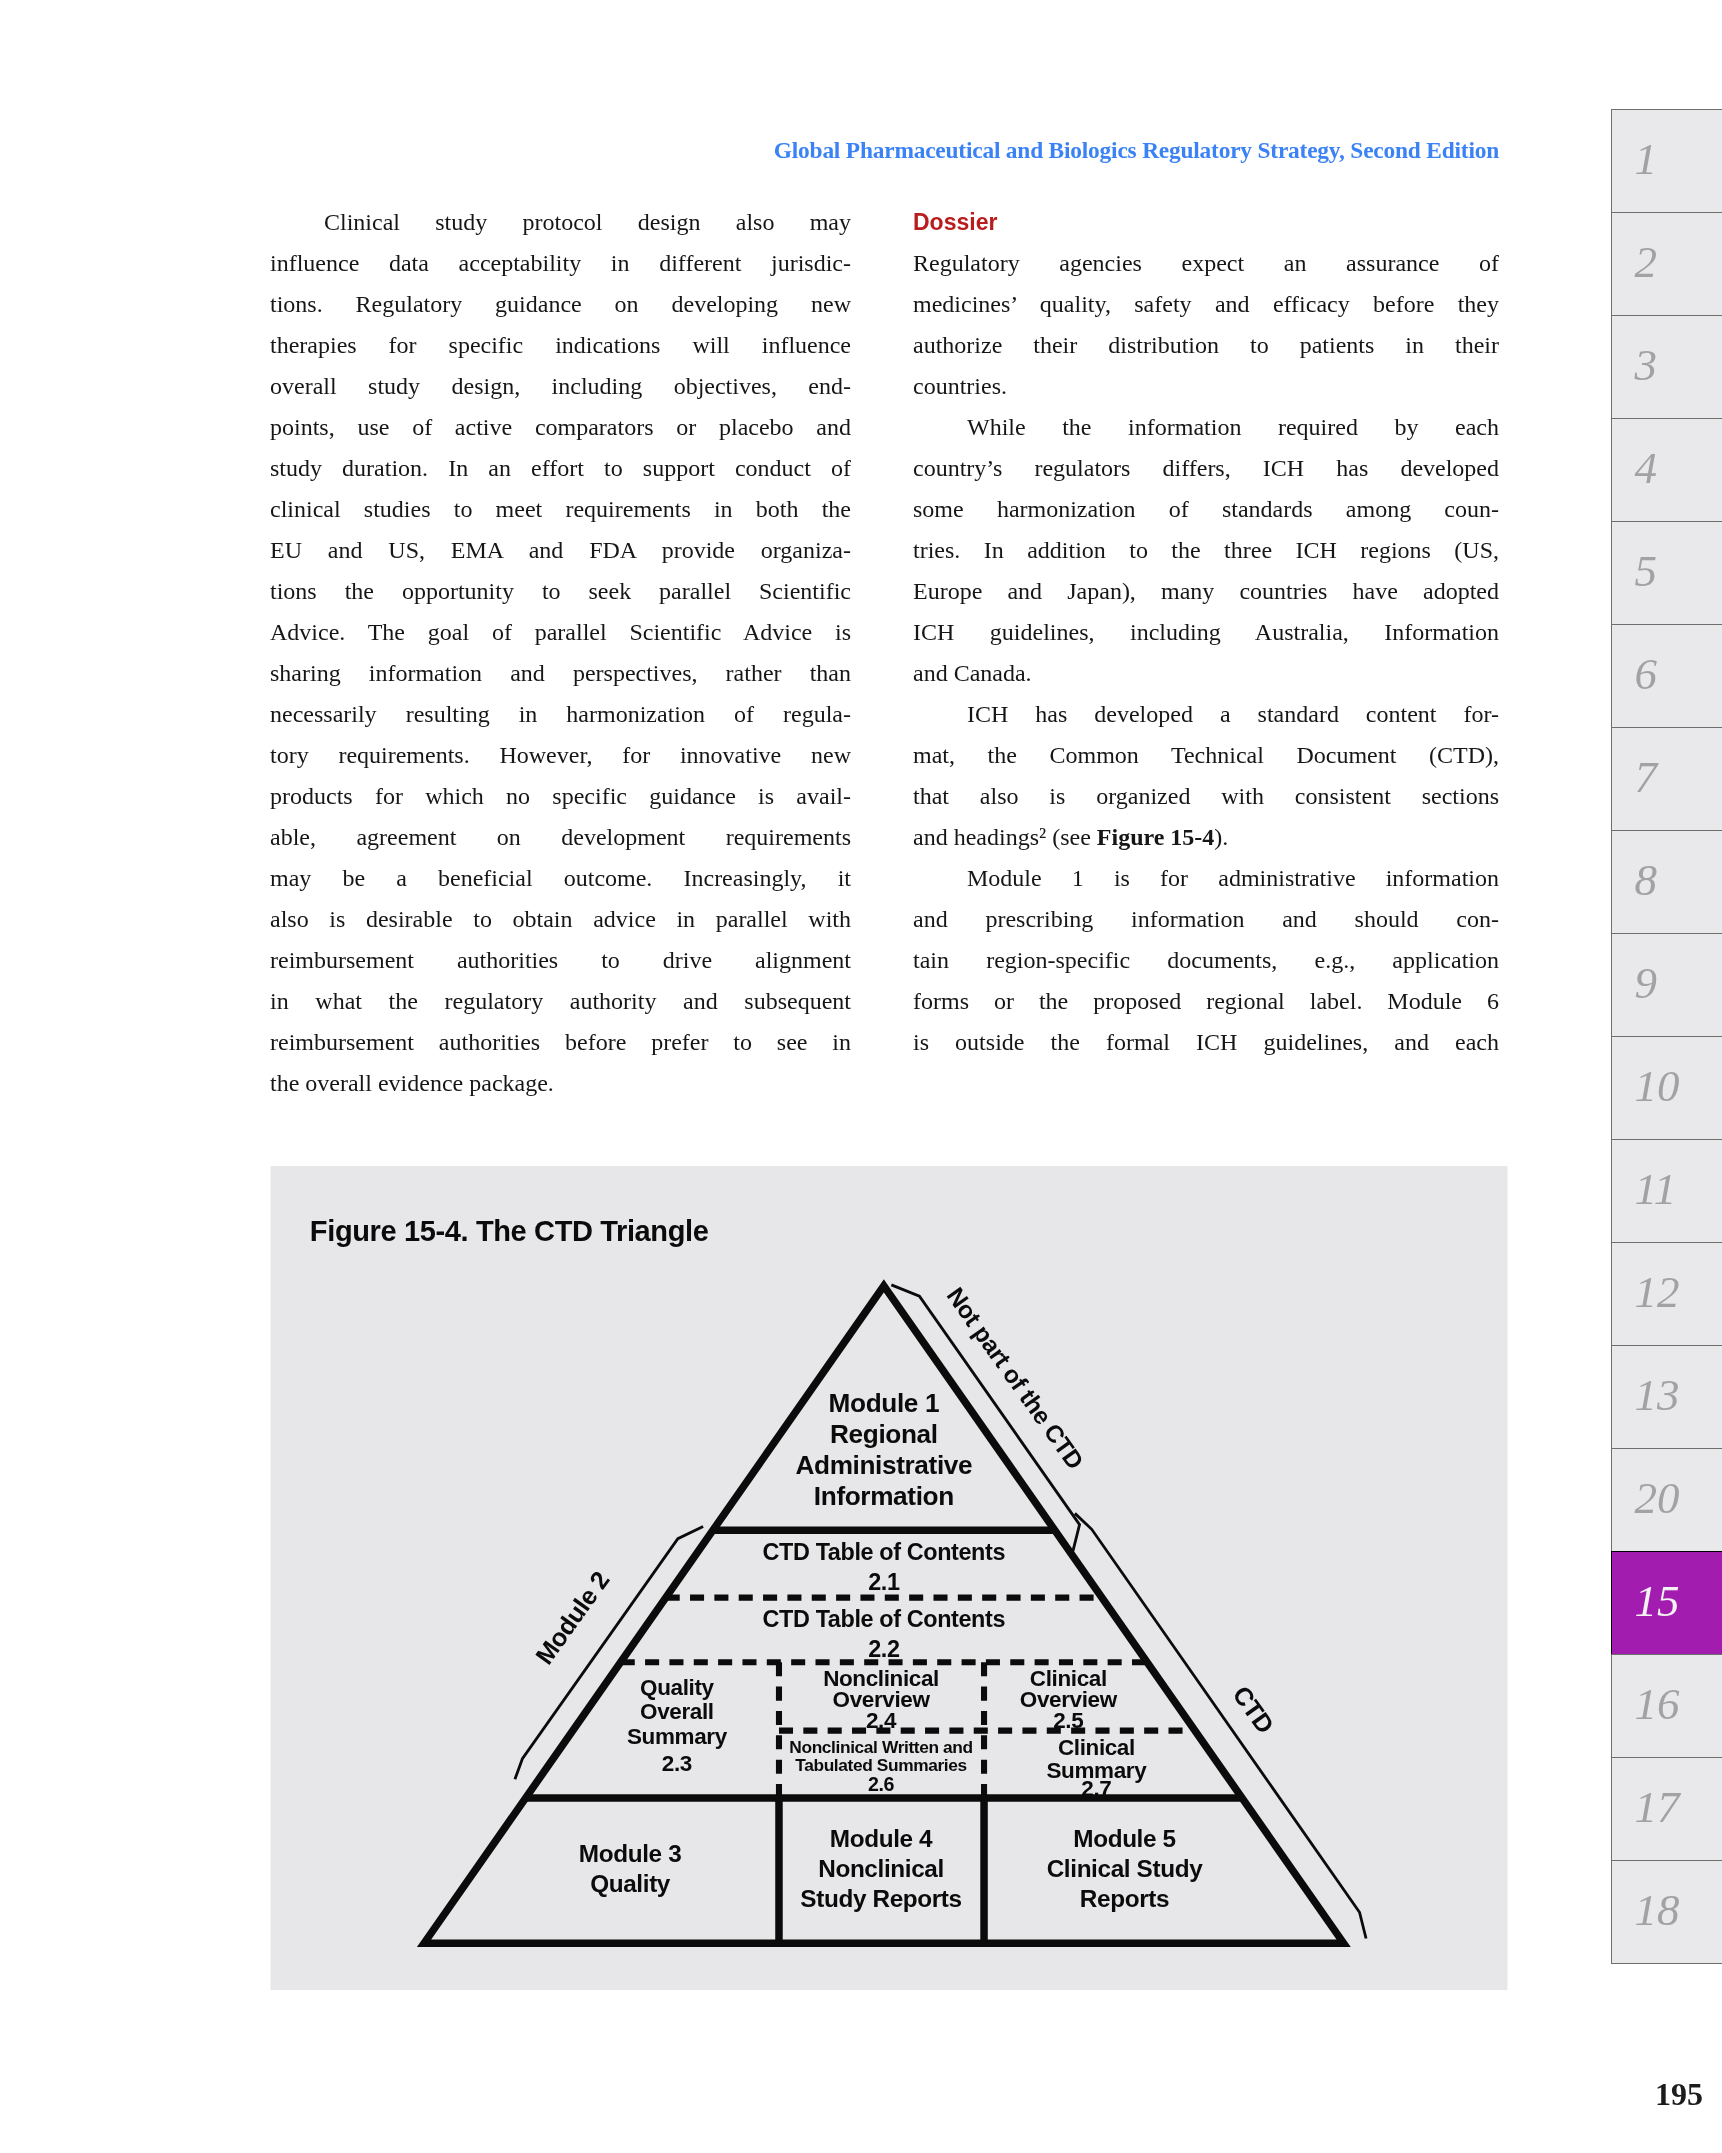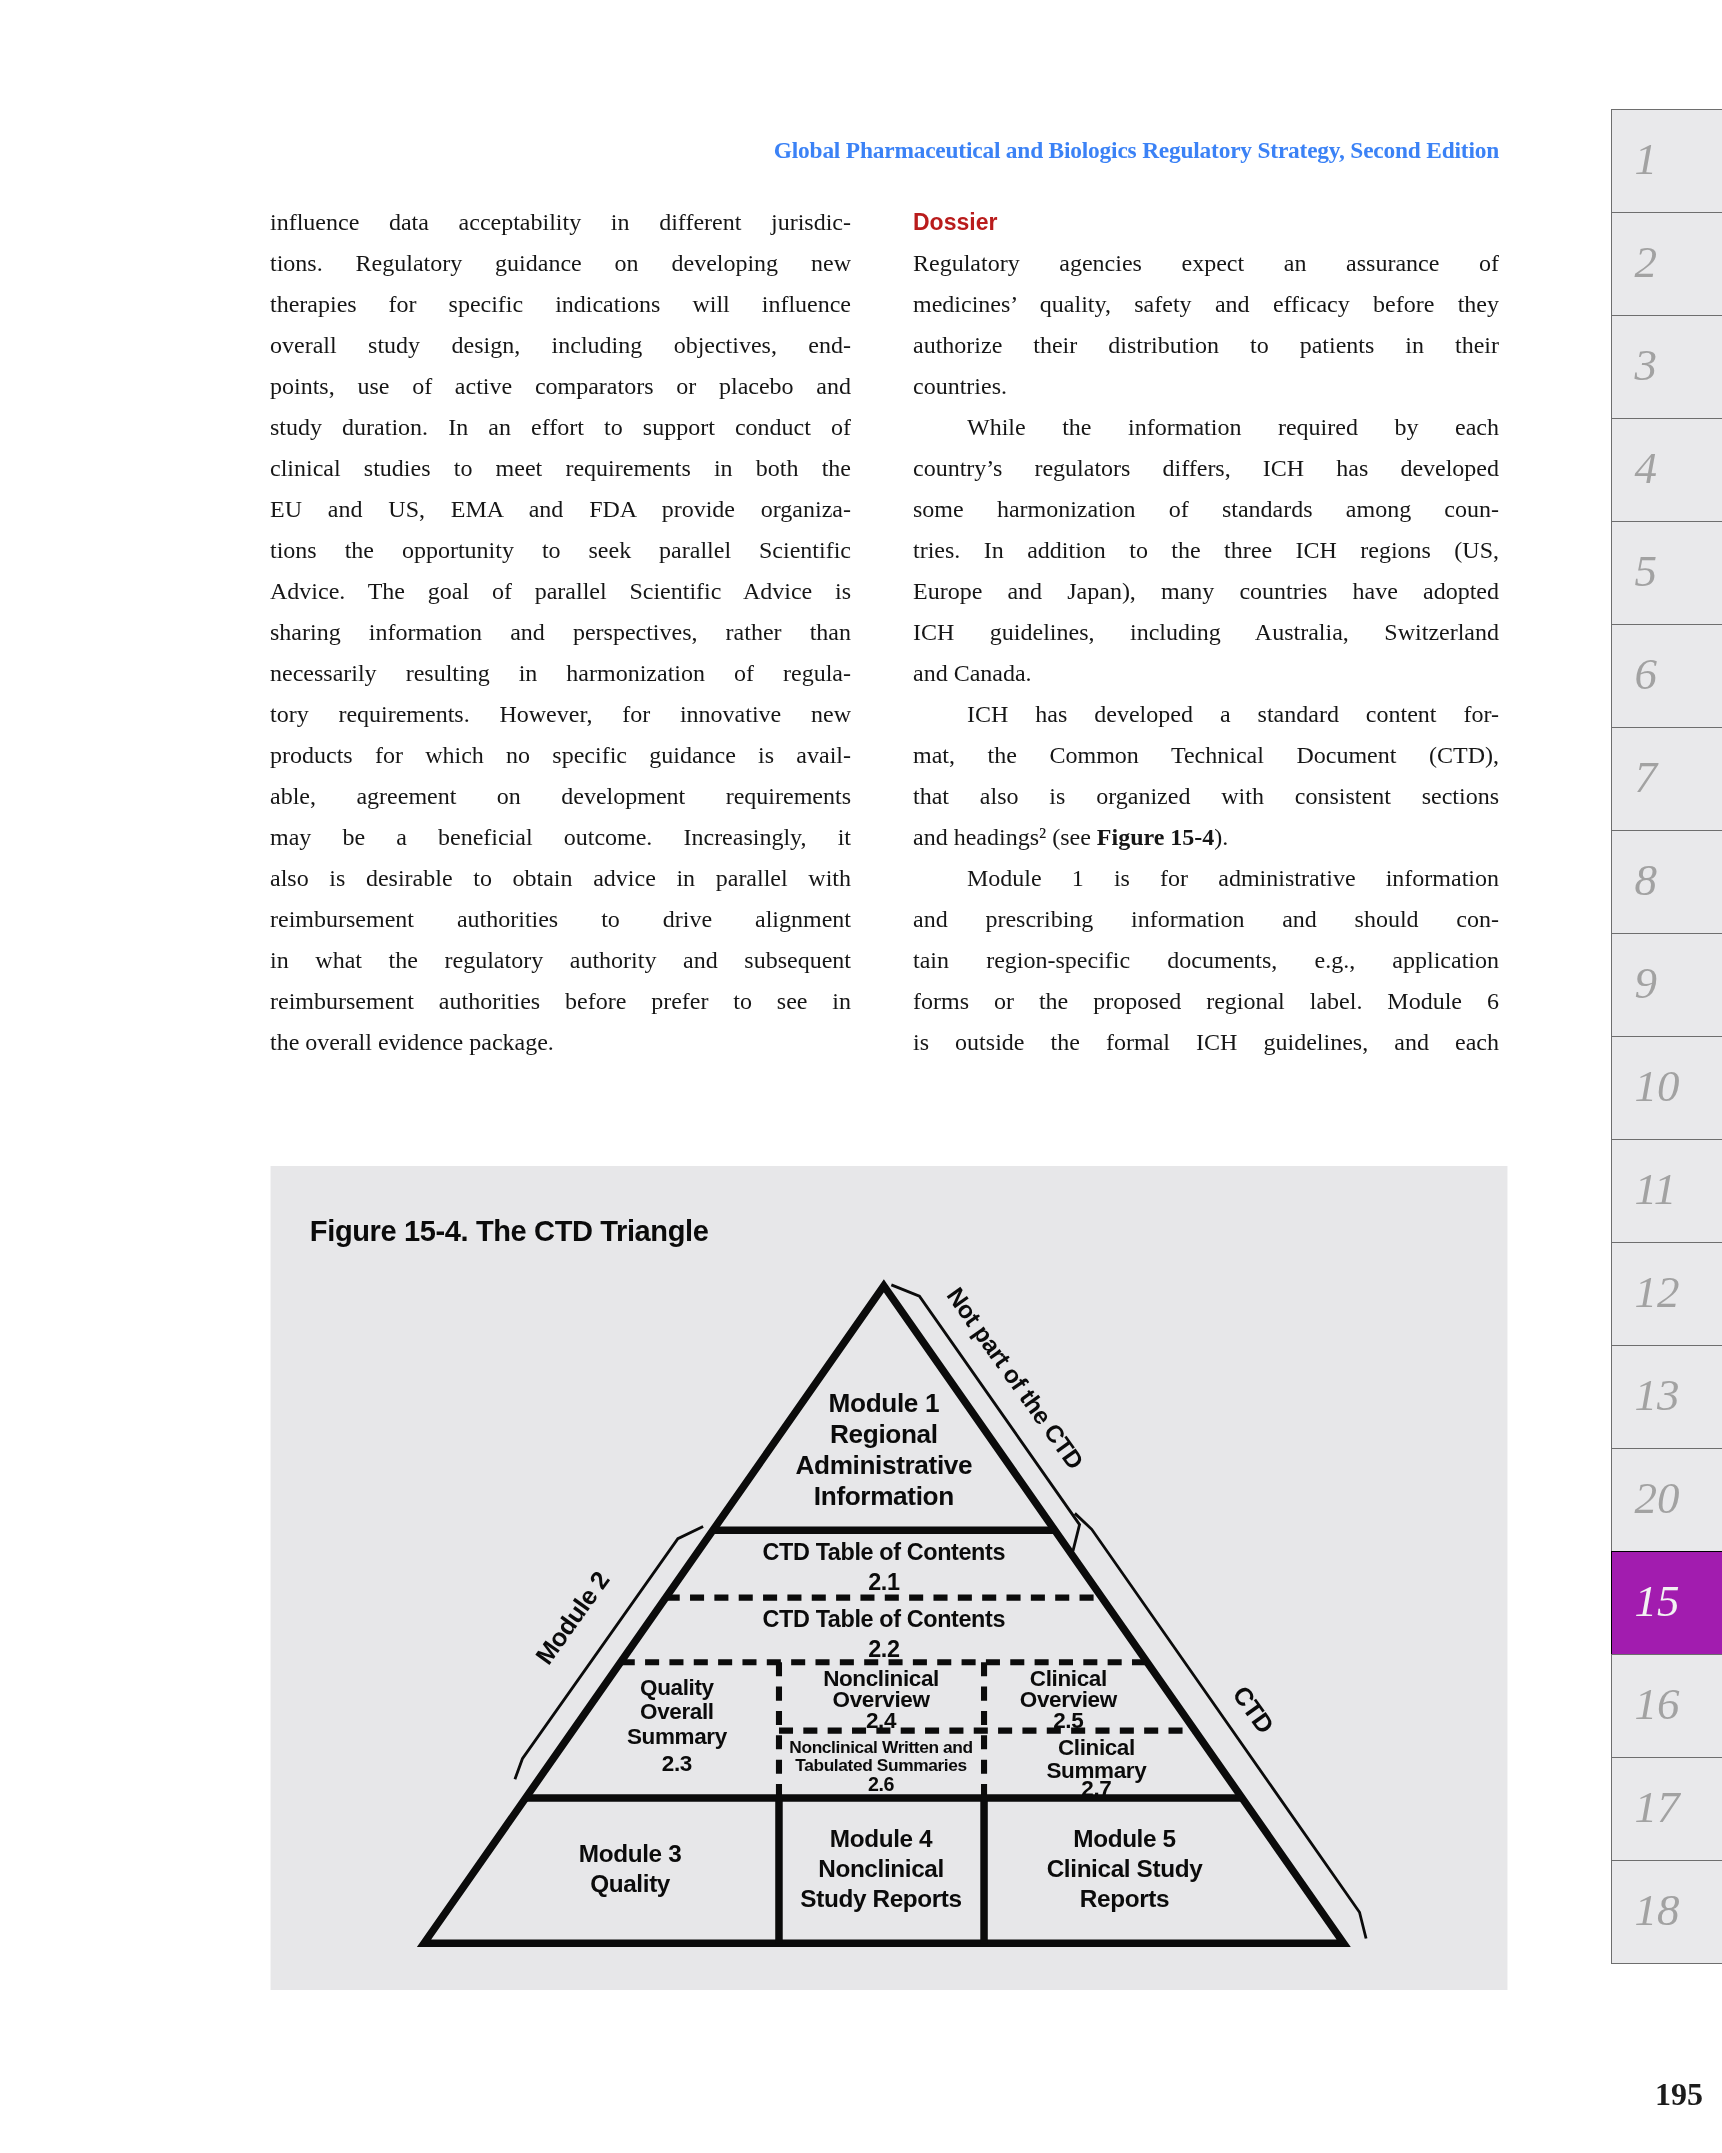--- a/index.html
+++ b/index.html
@@ -49,20 +49,21 @@
            font-size:32px; color:#1c1c1c; }
 </style>
 </head>
 <body>
 
 <div class="page">
 
   <div class="header">Global Pharmaceutical and Biologics Regulatory Strategy, Second Edition</div>
 
   <div class="col lcol" id="lcol">
+      <div class="jline ind">Clinical study protocol design also may</div>
       <div class="jline">influence data acceptability in different jurisdic-</div>
       <div class="jline">tions. Regulatory guidance on developing new</div>
       <div class="jline">therapies for specific indications will influence</div>
       <div class="jline">overall study design, including objectives, end-</div>
       <div class="jline">points, use of active comparators or placebo and</div>
       <div class="jline">study duration. In an effort to support conduct of</div>
       <div class="jline">clinical studies to meet requirements in both the</div>
       <div class="jline">EU and US, EMA and FDA provide organiza-</div>
       <div class="jline">tions the opportunity to seek parallel Scientific</div>
       <div class="jline">Advice. The goal of parallel Scientific Advice is</div>
@@ -82,21 +83,21 @@
       <div class="rhead">Dossier</div>
       <div class="jline">Regulatory agencies expect an assurance of</div>
       <div class="jline">medicines’ quality, safety and efficacy before they</div>
       <div class="jline">authorize their distribution to patients in their</div>
       <div class="jline pend">countries.</div>
       <div class="jline ind">While the information required by each</div>
       <div class="jline">country’s regulators differs, ICH has developed</div>
       <div class="jline">some harmonization of standards among coun-</div>
       <div class="jline">tries. In addition to the three ICH regions (US,</div>
       <div class="jline">Europe and Japan), many countries have adopted</div>
-      <div class="jline">ICH guidelines, including Australia, Switzerland</div>
+      <div class="jline">ICH guidelines, including Australia, Information</div>
       <div class="jline pend">and Canada.</div>
       <div class="jline ind">ICH has developed a standard content for-</div>
       <div class="jline">mat, the Common Technical Document (CTD),</div>
       <div class="jline">that also is organized with consistent sections</div>
       <div class="jline pend">and headings² (see <b>Figure 15-4</b>).</div>
       <div class="jline ind">Module 1 is for administrative information</div>
       <div class="jline">and prescribing information and should con-</div>
       <div class="jline">tain region-specific documents, e.g., application</div>
       <div class="jline">forms or the proposed regional label. Module 6</div>
       <div class="jline">is outside the formal ICH guidelines, and each</div>

